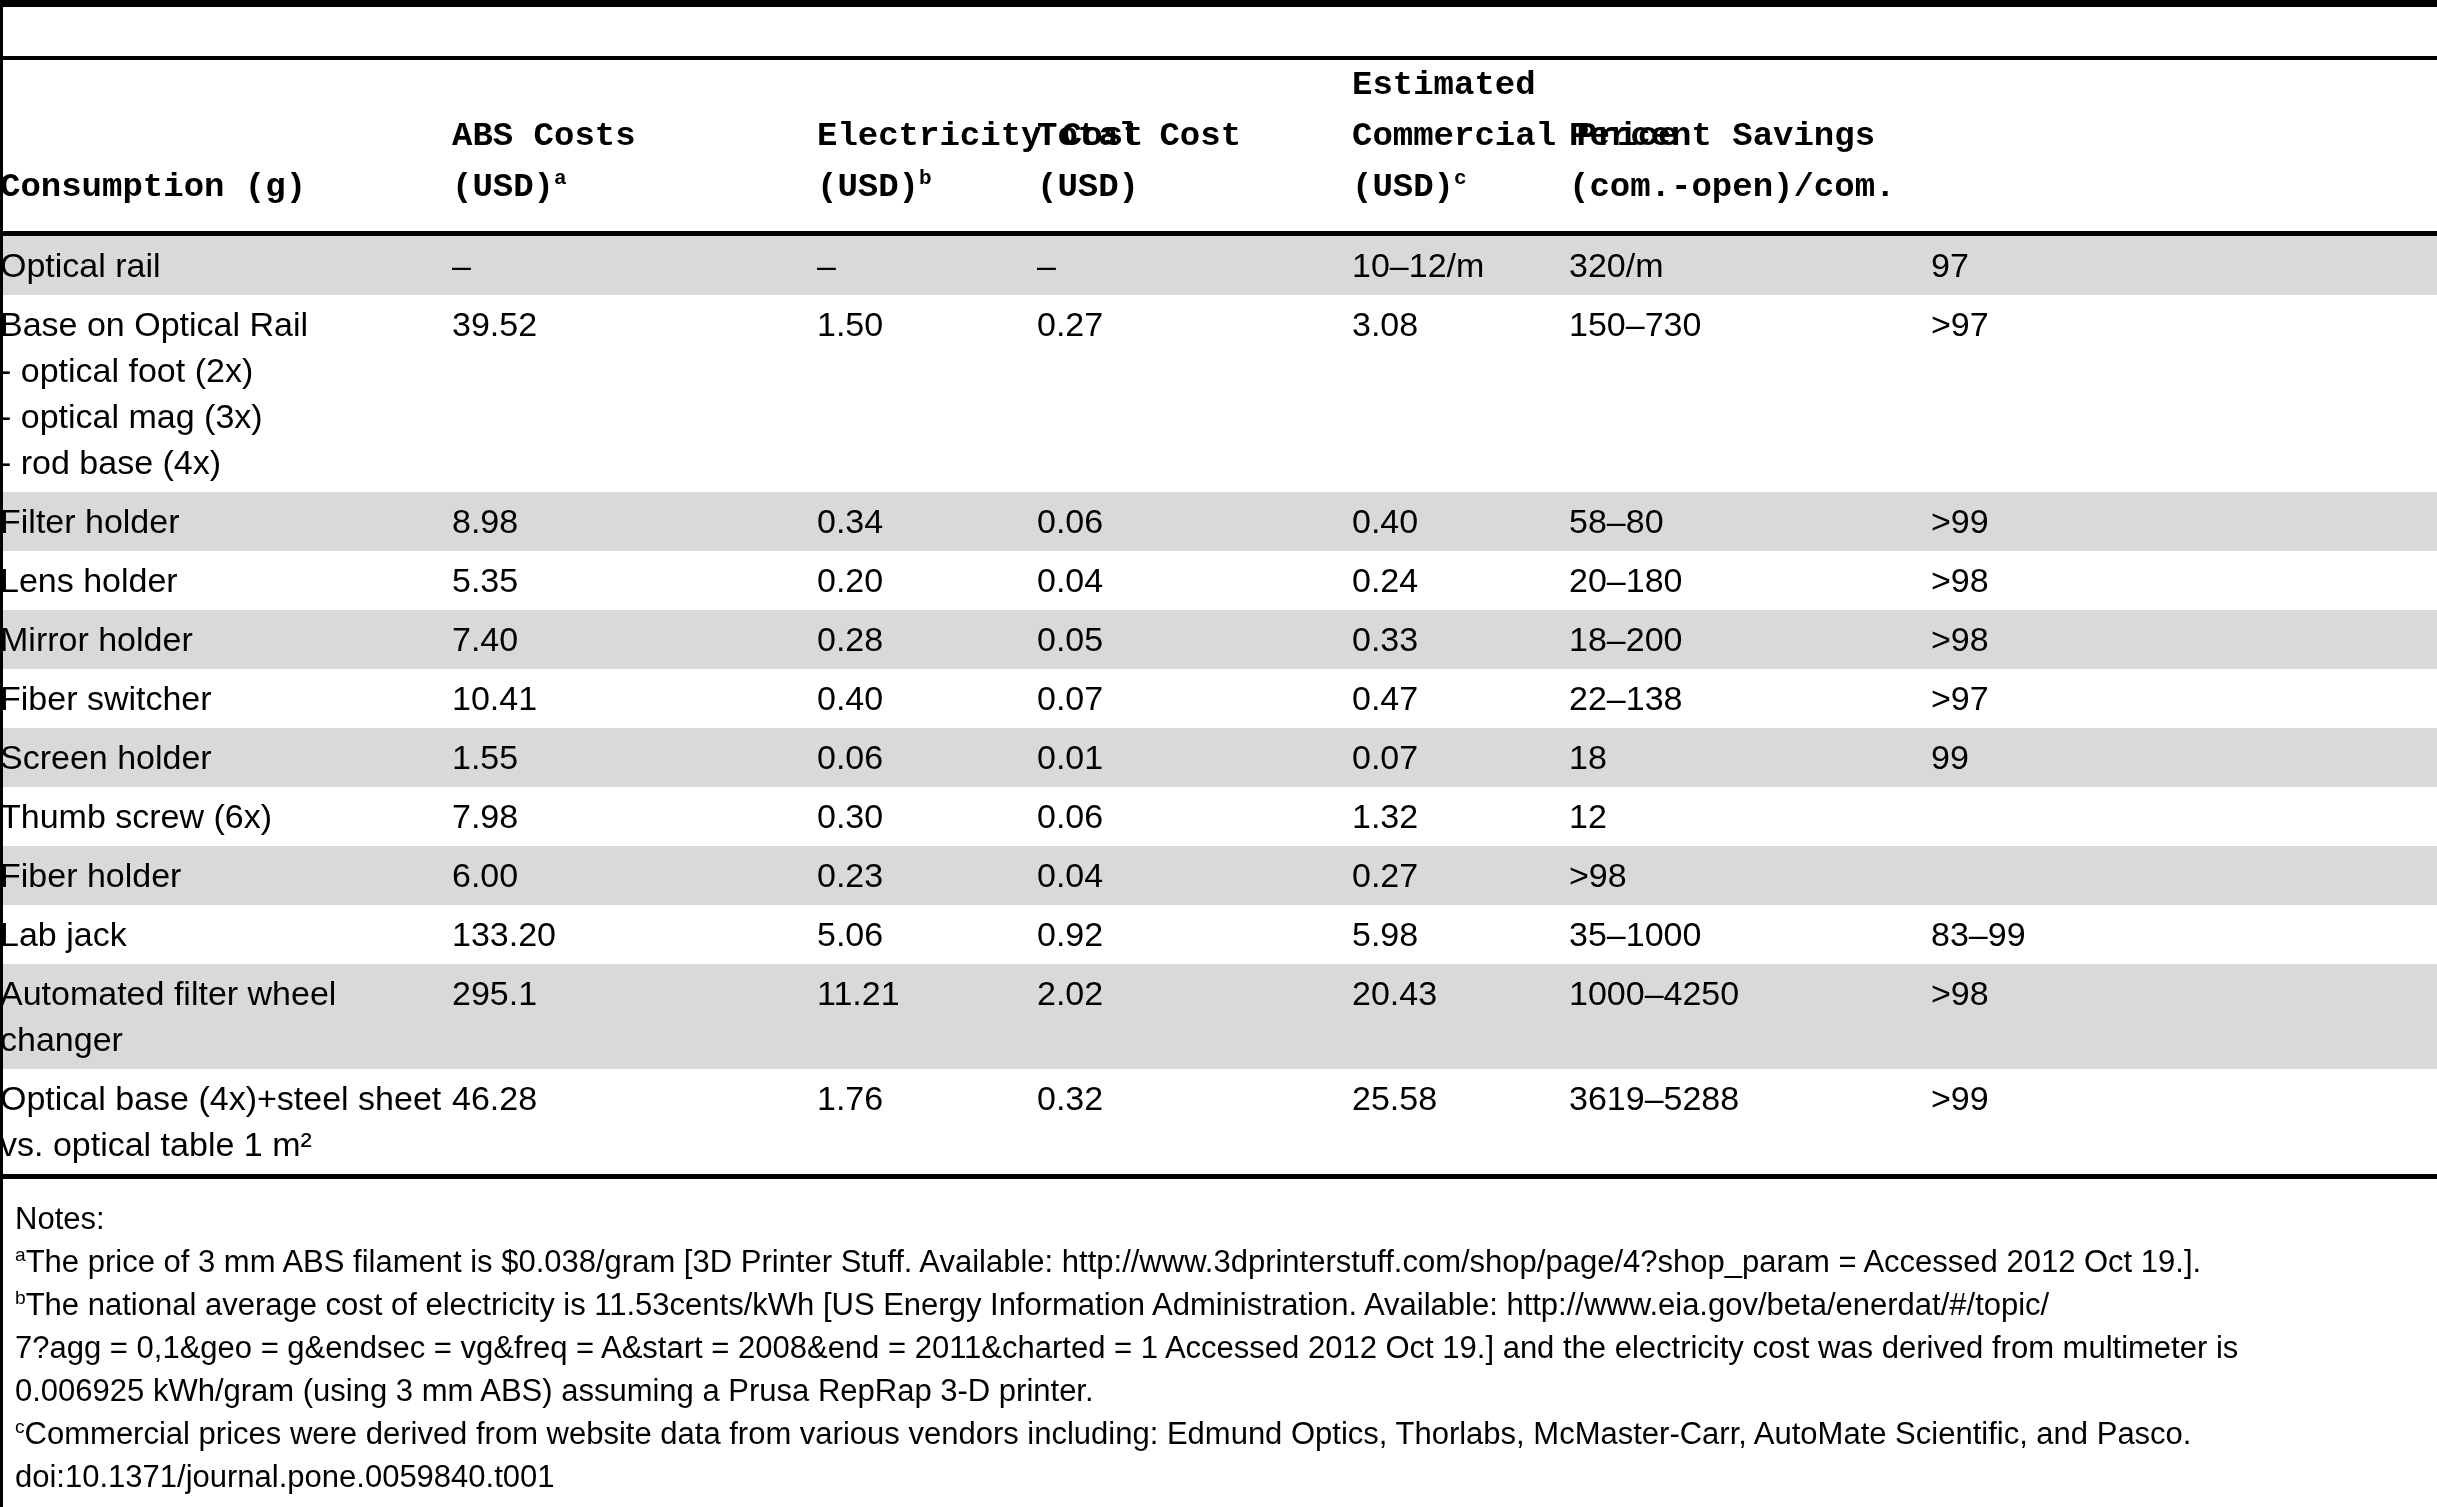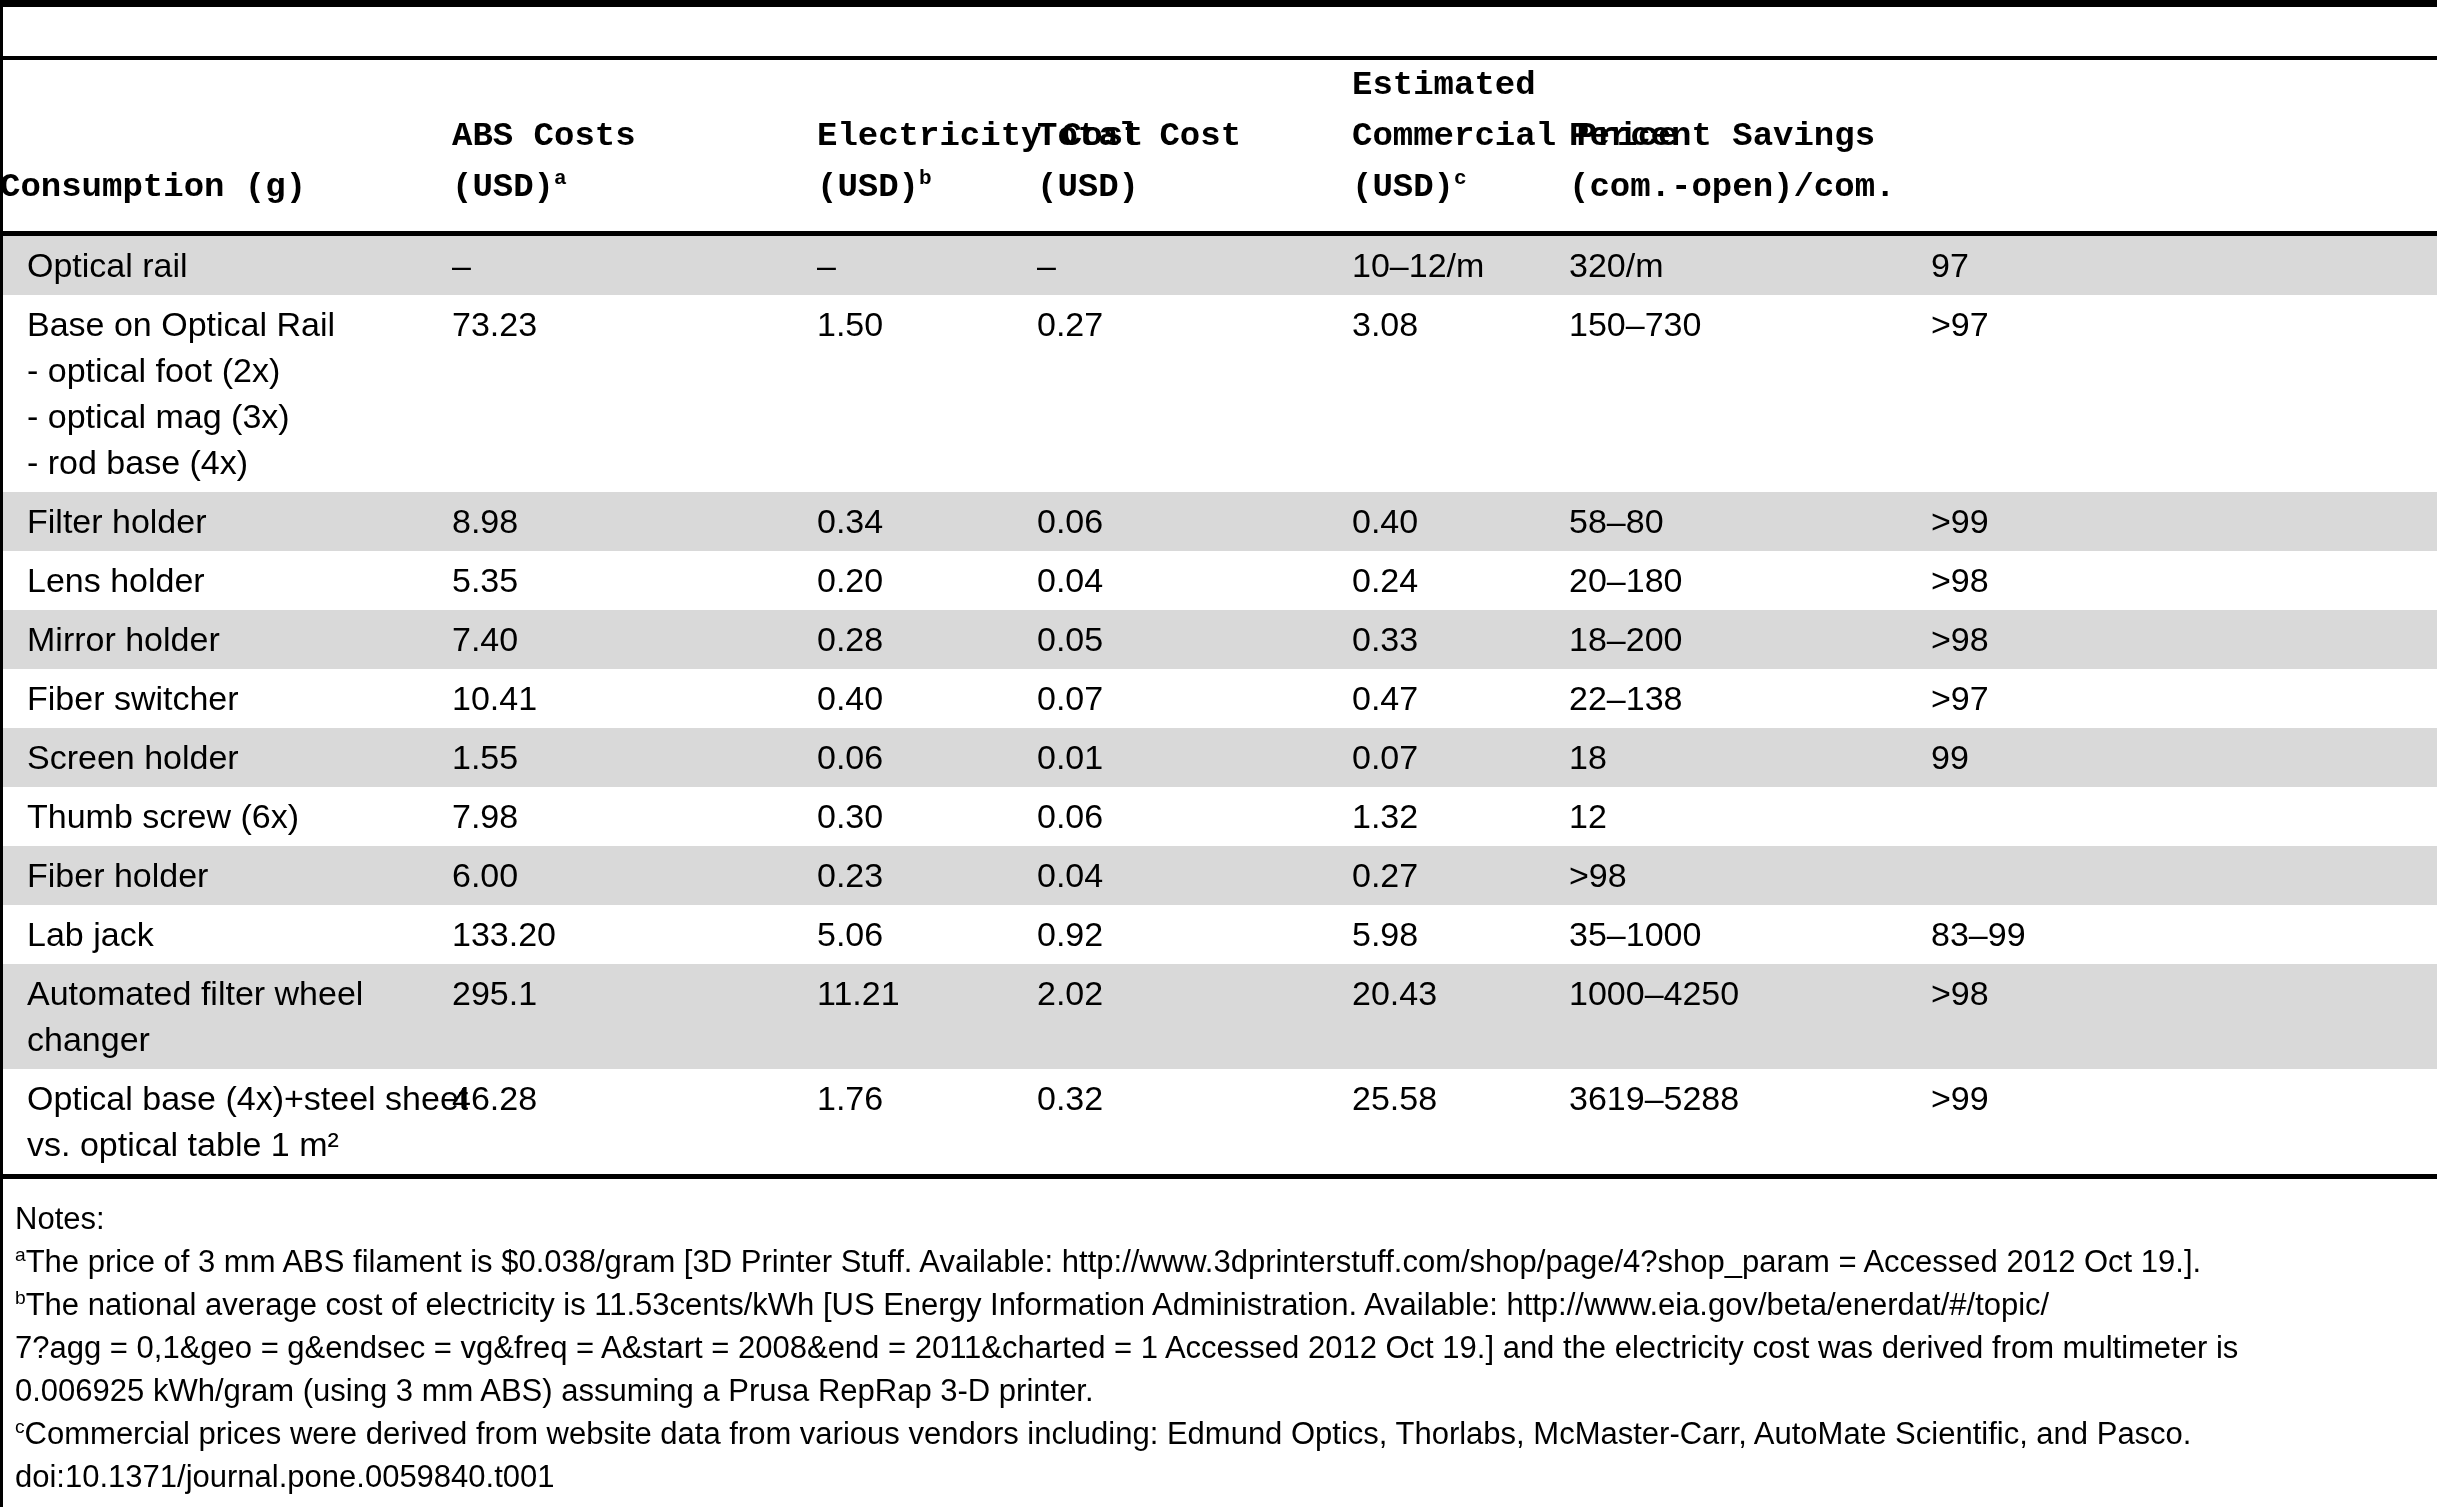--- a/index.html
+++ b/index.html
@@ -36,21 +36,21 @@
   .hcell{overflow:visible;}
   .hcell.c0{padding-left:15px;}
   .hline{white-space:nowrap;font-family:Liberation Mono, monospace;}
   .row{
     padding:6.5px 0;
     font-size:34px;
     line-height:46px;
   }
   .row.shaded{background:#d9d9d9;}
   .cell{overflow:visible;}
-  .cell.comp{padding-left:27px;}
+  .cell.comp{padding-left:0;}
   .cline,.vline{white-space:nowrap;}
   sup{
     font-size:62%;
     line-height:0;
     vertical-align:super;
   }
   .notes{
     padding:18px 0 0 15px;
     font-size:31px;
     line-height:43px;
@@ -118,21 +118,21 @@
         </div>
       </div>
       <div class="row grid7">
         <div class="cell comp">
           <div class="cline">Base on Optical Rail</div>
           <div class="cline">- optical foot (2x)</div>
           <div class="cline">- optical mag (3x)</div>
           <div class="cline">- rod base (4x)</div>
         </div>
         <div class="cell val v0">
-          <div class="vline">73.23</div>
+          <div class="vline">39.52</div>
         </div>
         <div class="cell val v1">
           <div class="vline">1.50</div>
         </div>
         <div class="cell val v2">
           <div class="vline">0.27</div>
         </div>
         <div class="cell val v3">
           <div class="vline">3.08</div>
         </div>

